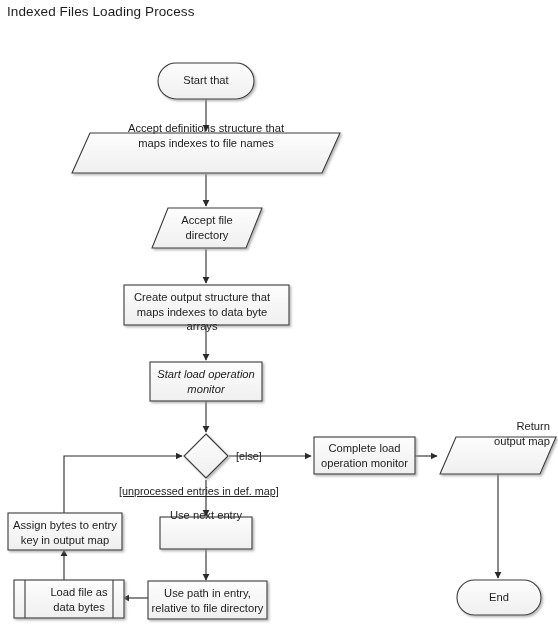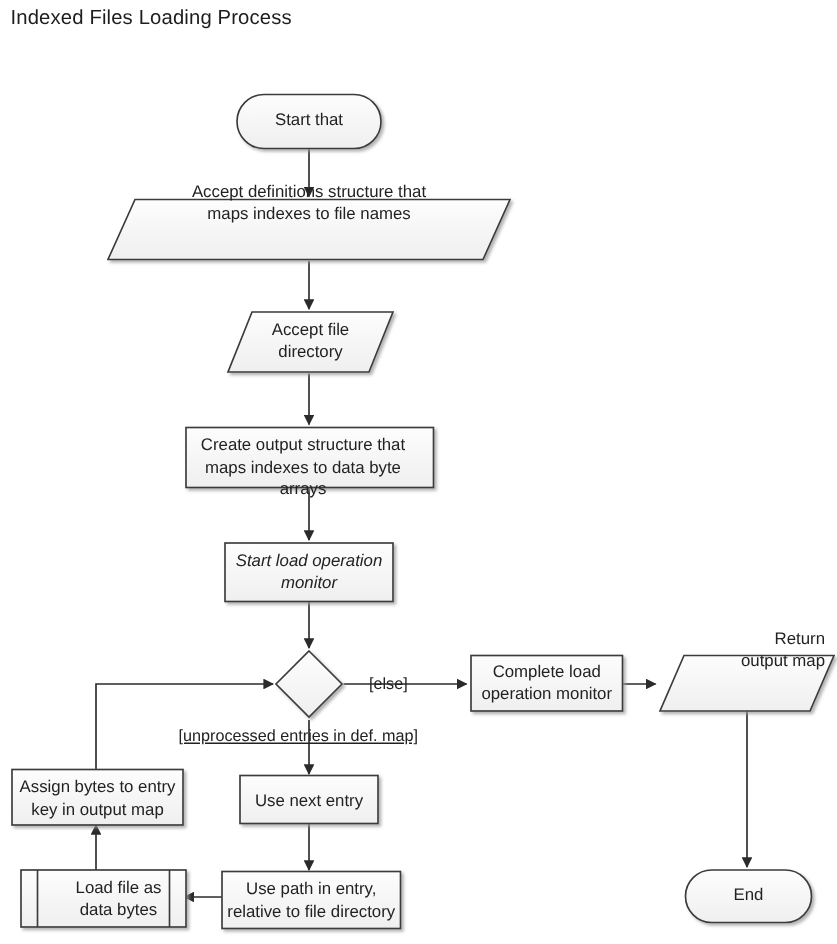--- a/index.html
+++ b/index.html
@@ -131,26 +131,26 @@
 monitor</div>
 
 <div class="node-label" style="left:312px; top:441px; width:105px;">Complete load
 operation monitor</div>
 
 <div class="node-label" style="left:446px; top:419px; width:104px;text-align:right;">Return
 output map</div>
 
 <div class="node-label" style="left:457px; top:590px; width:84px;">End</div>
 
-<div class="node-label" style="left:160px; top:527px; width:92px;">Use next entry</div>
+<div class="node-label" style="left:160px; top:508px; width:92px;">Use next entry</div>
 
 <div class="node-label" style="left:146px; top:586px; width:123px;">Use path in entry,
 relative to file directory</div>
 
 <div class="node-label" style="left:27px; top:585px; width:104px;">Load file as
 data bytes</div>
 
 <div class="node-label" style="left:8px; top:518px; width:114px;">Assign bytes to entry
 key in output map</div>
 
-<div class="edge-label" style="left:246px; top:450px;text-align:center;">[else]</div>
+<div class="edge-label" style="left:236px; top:450px;text-align:center;">[else]</div>
 
 <div class="edge-label" style="left:119px; top:485px;text-decoration:underline;">[unprocessed entries in def. map]</div>
 
 </body></html>

